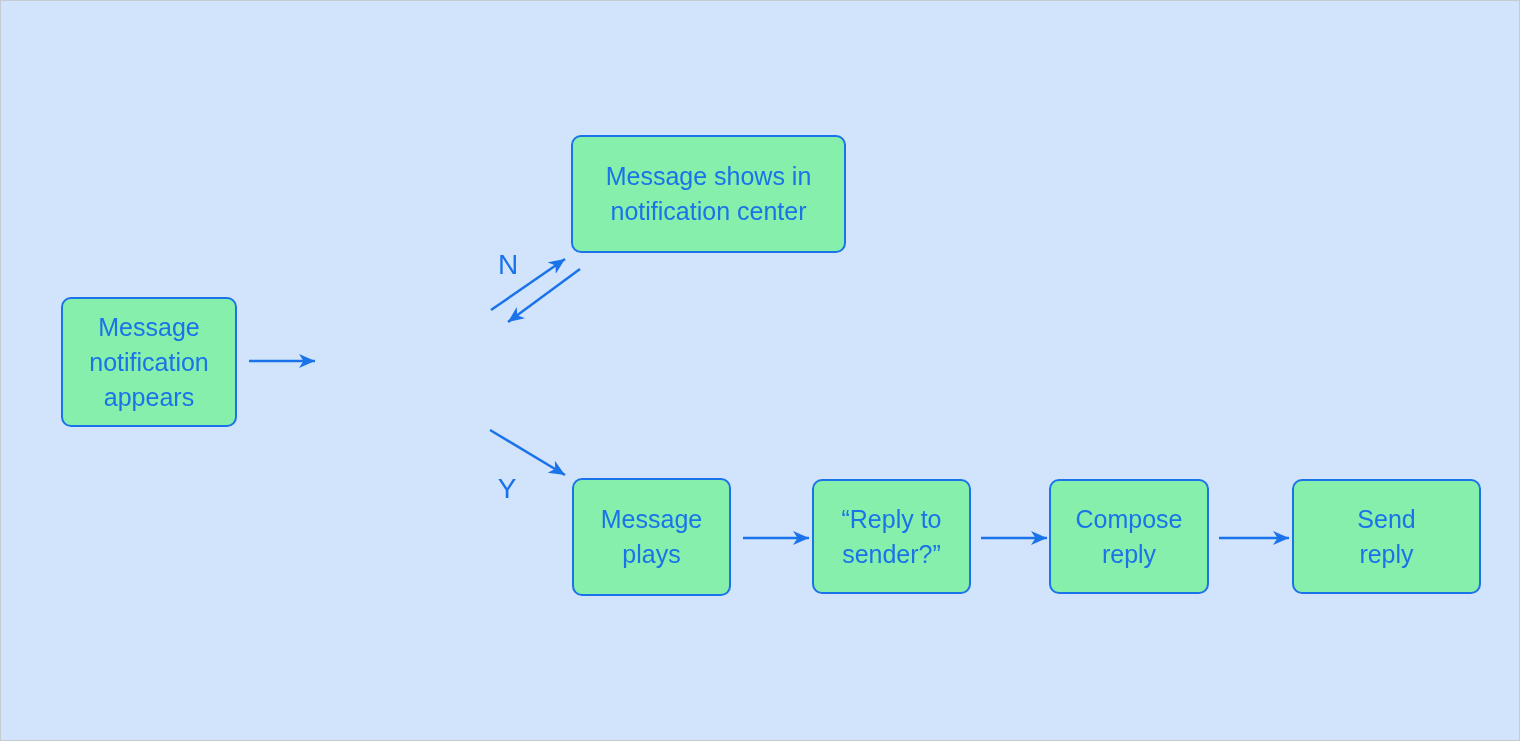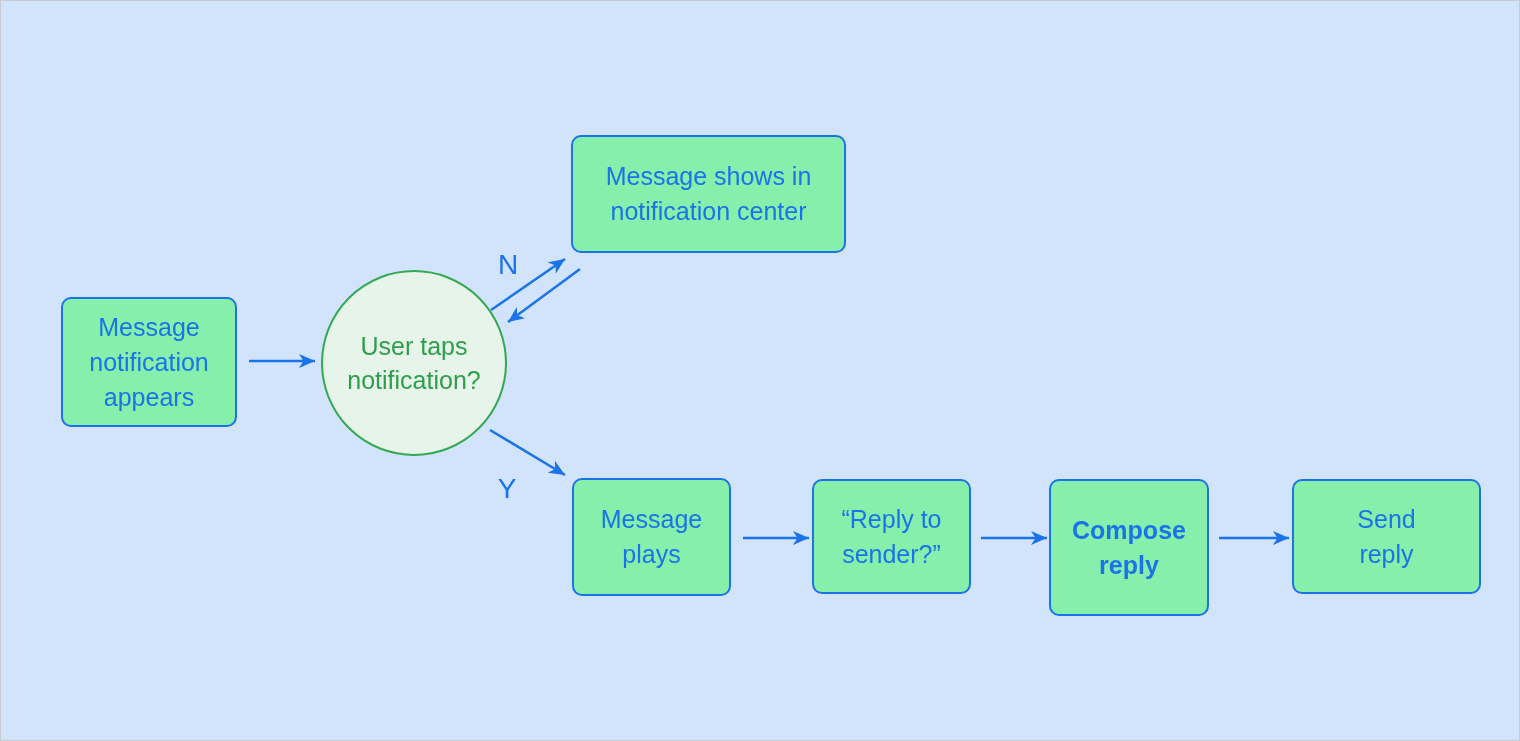--- a/index.html
+++ b/index.html
@@ -81,31 +81,29 @@
 
     <text x="507" y="273" text-anchor="middle" class="edge-label">N</text>
 
     <text x="506" y="497" text-anchor="middle" class="edge-label">Y</text>
   </svg>
 
   <div class="node rect" style="left:60px; top:296px; width:176px; height:130px;">Message
 notification
 appears</div>
 
-  <div class="node circle" style="left:320px; top:269px; width:186px; height:186px;">User taps
-notification?</div>
 
   <div class="node rect" style="left:570px; top:134px; width:275px; height:118px;">Message shows in
 notification center</div>
 
   <div class="node rect" style="left:571px; top:477px; width:159px; height:118px;">Message
 plays</div>
 
   <div class="node rect" style="left:811px; top:478px; width:159px; height:115px;">“Reply to
 sender?”</div>
 
-  <div class="node rect" style="left:1048px; top:478px; width:160px; height:137px;font-weight:bold;">Compose
+  <div class="node rect" style="left:1048px; top:478px; width:160px; height:115px;">Compose
 reply</div>
 
   <div class="node rect" style="left:1291px; top:478px; width:189px; height:115px;">Send
 reply</div>
 
 </div>
 
 </body></html>

